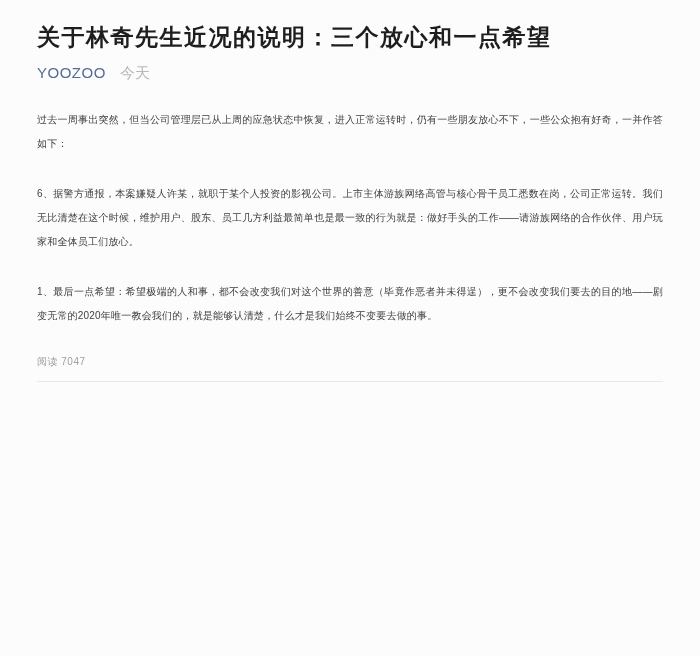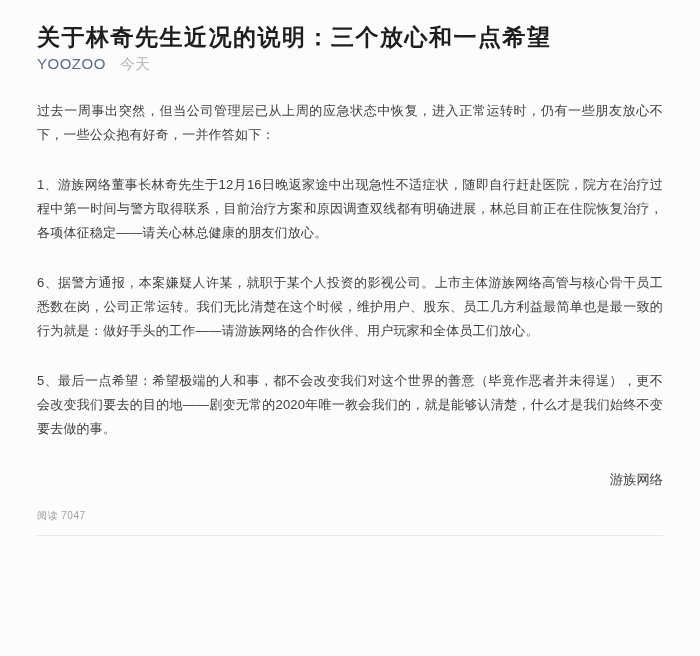--- a/index.html
+++ b/index.html
@@ -18,39 +18,39 @@
   }
   .title {
     margin: 0;
     font-size: 23px;
     line-height: 30px;
     font-weight: 700;
     color: #1e1e1e;
     letter-spacing: 1.5px;
   }
   .byline {
-    margin-top: 3px;
+    margin-top: 12px;
     font-size: 15px;
     line-height: 18px;
   }
   .account {
     color: #576b95;
     letter-spacing: 0.5px;
     cursor: pointer;
   }
   .pubdate {
     color: #b7b7b7;
     margin-left: 10px;
   }
   .body {
     margin-top: 26px;
   }
   .body p {
     margin: 0 0 26px 0;
-    font-size: 13px;
+    font-size: 10px;
     line-height: 24px;
     color: #404040;
     letter-spacing: 0.2px;
     text-align: justify;
   }
   .signature {
     margin-top: 6px;
     text-align: right;
     font-size: 13.3px;
     line-height: 25px;
@@ -76,26 +76,24 @@
 
   <h1 class="title">关于林奇先生近况的说明：三个放心和一点希望</h1>
 
   <div class="byline">
     <span class="account">YOOZOO</span>
     <span class="pubdate">今天</span>
   </div>
 
   <div class="body">
     <p>过去一周事出突然，但当公司管理层已从上周的应急状态中恢复，进入正常运转时，仍有一些朋友放心不下，一些公众抱有好奇，一并作答如下：</p>
-    <p>1、游族网络董事长林奇先生于12月16日晚返家途中出现急性不适症状，随即自行赶赴医院，院方在治疗过程中第一时间与警方取得联系，目前治疗方案和原因调查双线都有明确进展，林总目前正在住院恢复治疗，各项体征稳定——请关心林总健康的朋友们放心。</p>
     <p>6、据警方通报，本案嫌疑人许某，就职于某个人投资的影视公司。上市主体游族网络高管与核心骨干员工悉数在岗，公司正常运转。我们无比清楚在这个时候，维护用户、股东、员工几方利益最简单也是最一致的行为就是：做好手头的工作——请游族网络的合作伙伴、用户玩家和全体员工们放心。</p>
-    <p>5、最后一点希望：希望极端的人和事，都不会改变我们对这个世界的善意（毕竟作恶者并未得逞），更不会改变我们要去的目的地——剧变无常的2020年唯一教会我们的，就是能够认清楚，什么才是我们始终不变要去做的事。</p>
+    <p>1、最后一点希望：希望极端的人和事，都不会改变我们对这个世界的善意（毕竟作恶者并未得逞），更不会改变我们要去的目的地——剧变无常的2020年唯一教会我们的，就是能够认清楚，什么才是我们始终不变要去做的事。</p>
   </div>
 
   <div class="signature">
-    <div>游族网络</div>
   </div>
 
   <div class="read-row">阅读 7047</div>
 
   <div class="divider"></div>
 
 </div>
 
 </body></html>

